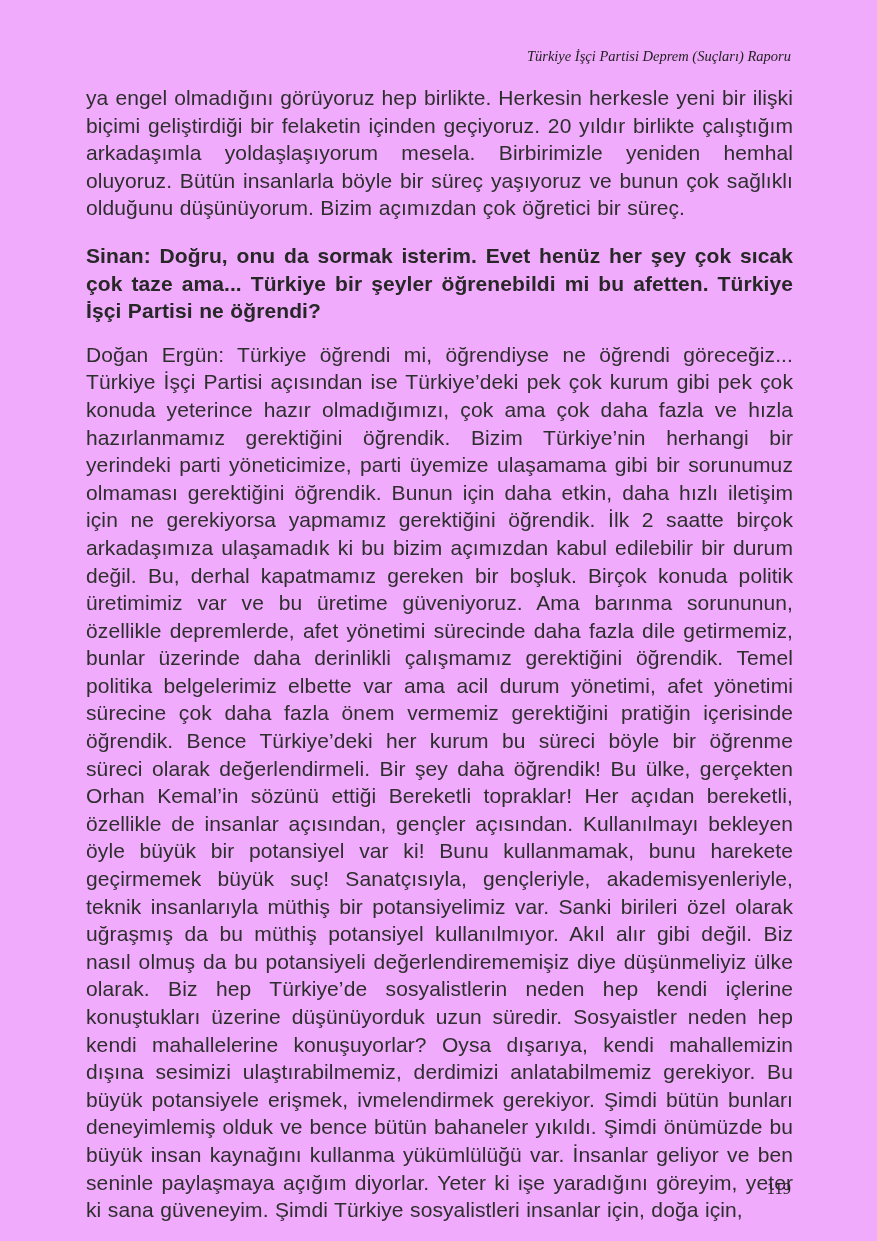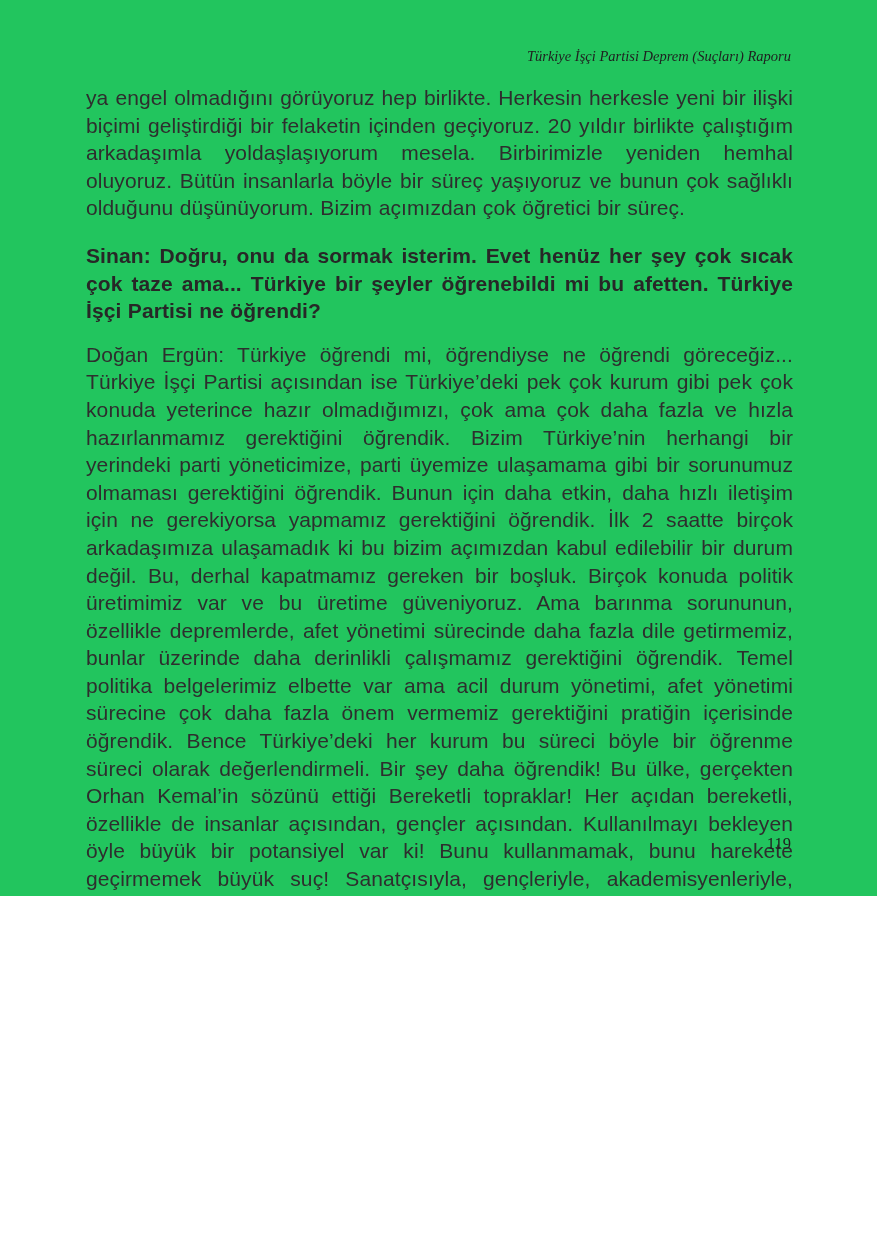--- a/index.html
+++ b/index.html
@@ -3,22 +3,22 @@
 <meta charset="utf-8">
 <style>
   html, body {
     margin: 0;
     padding: 0;
     background: #ffffff;
   }
   .page {
     position: relative;
     width: 877px;
-    height: 896px;
-    background: #22c55e;
+    height: 1241px;
+    background: #f0abfc;
     box-sizing: border-box;
     font-family: "Liberation Sans", sans-serif;
     color: #2e2e2e;
     overflow: hidden;
   }
   .running-header {
     position: absolute;
     top: 48px;
     right: 86px;
     font-family: "Liberation Serif", serif;

